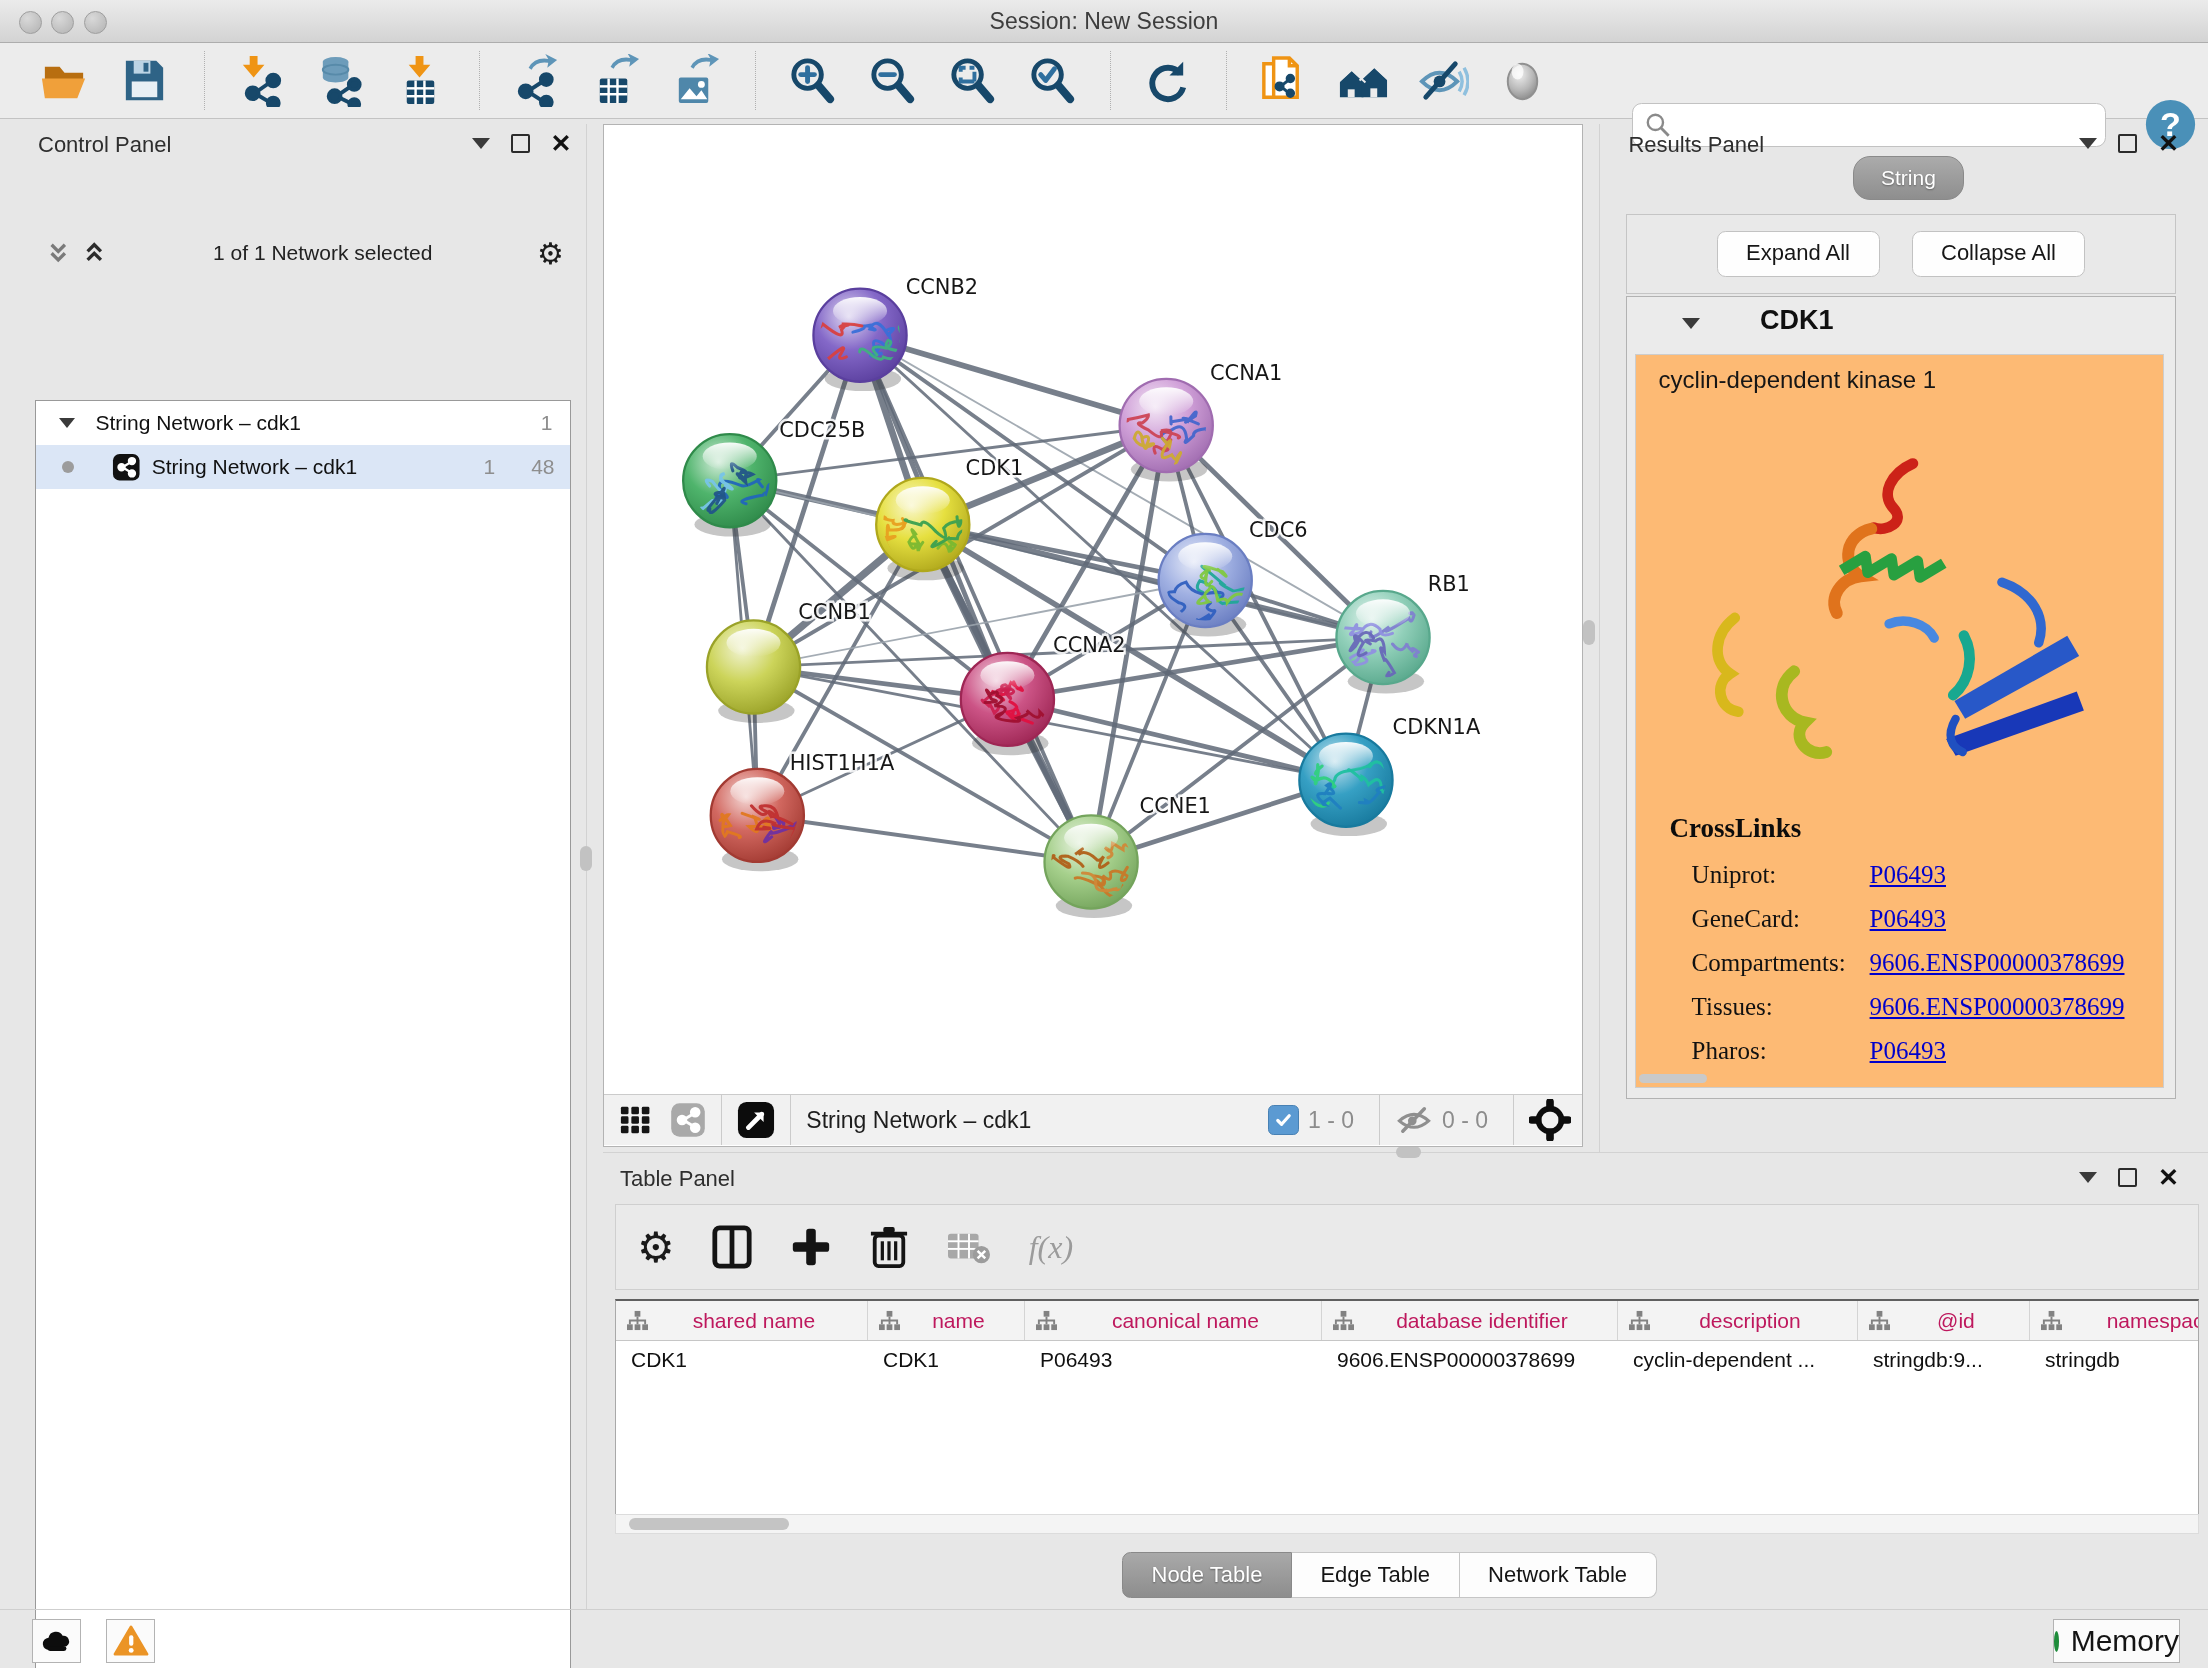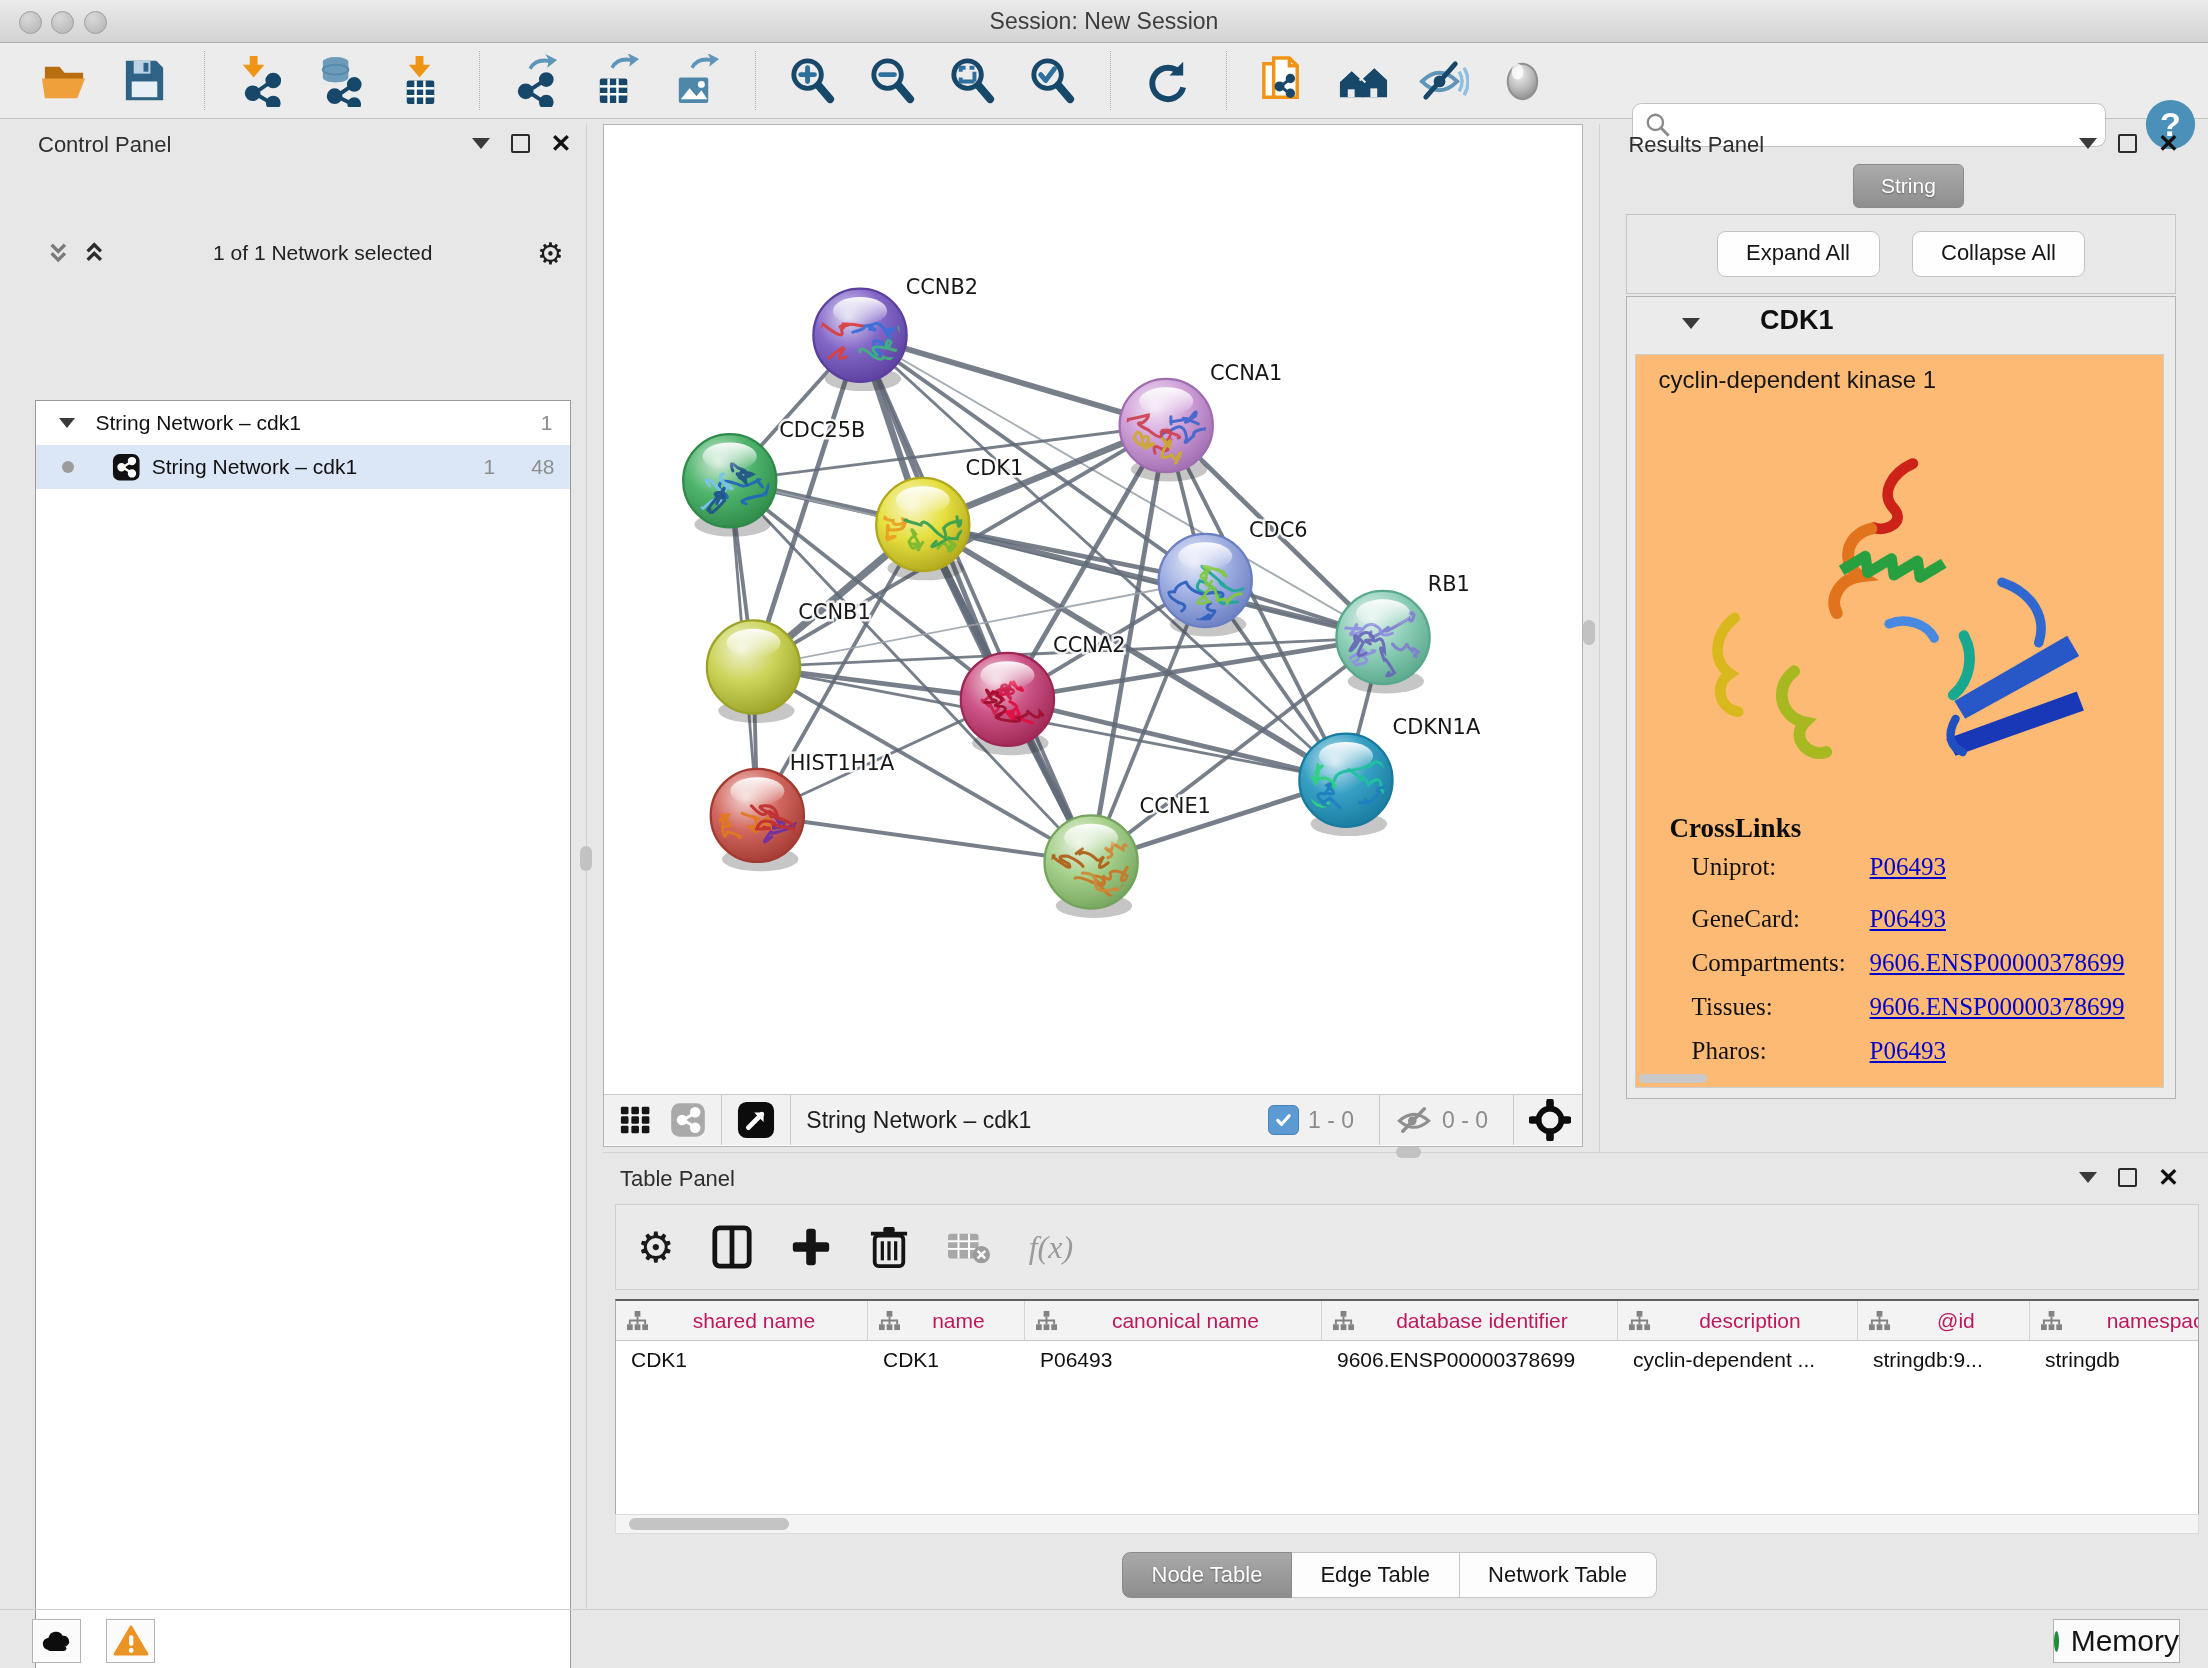--- a/index.html
+++ b/index.html
@@ -676,21 +676,21 @@
     </div>
   </div>
 
   <div class="abs" style="left:1617px;top:124px;width:592px;height:1028px">
     <div class="abs phead-title" style="left:11.4px;top:7.6px">Results Panel</div>
     <div class="abs picons" style="left:462px;top:9.5px">
       <div class="tri-down"></div>
       <div class="floatbox"></div>
       <div class="closex">✕</div>
     </div>
-    <div class="abs tab sel first last" style="left:236px;top:40px;border-radius:6px">String</div>
+    <div class="abs tab sel first last" style="left:236px;top:32px;border-radius:17px">String</div>
   </div>
   <div class="abs rp-box1">
     <div class="rbtn">Expand All</div>
     <div class="rbtn">Collapse All</div>
   </div>
   <div class="abs rp-box2">
     <div class="abs" style="left:55px;top:21px">
         <div class="tri-down"></div>
       </div>
     <div class="abs" style="left:133px;top:7.6px;font-size:27px;font-weight:bold;color:#101010">CDK1</div>
@@ -704,21 +704,21 @@
         <path d="M150 130 l20 -12 2 14 20 -12 2 14 20 -12 2 14 20 -12" fill="none" stroke="#28a040" stroke-width="9" stroke-linejoin="round"></path>
         <path d="M190 175 c14 -6 32 0 38 12" fill="none" stroke="#4888e0" stroke-width="8" stroke-linecap="round"></path>
         <path d="M253 185 c9 17 5 38 -9 50" fill="none" stroke="#18a890" stroke-width="9" stroke-linecap="round"></path>
         <path d="M285 140 c26 9 38 30 31 51" fill="none" stroke="#3068d0" stroke-width="8" stroke-linecap="round"></path>
         <polygon points="245,240 340,185 350,202 254,255" fill="#2858c8"></polygon>
         <polygon points="238,272 348,232 354,248 246,286" fill="#1838b8"></polygon>
         <path d="M246 255 c-8 14 -4 24 6 28" fill="none" stroke="#2050c0" stroke-width="7" stroke-linecap="round"></path>
       </svg>
       <div class="abs serif" style="left:34px;top:458px;font-size:27px;font-weight:bold;color:#0c0c0c">CrossLinks</div>
       <div id="crosslinks" class="abs" style="left:56px;top:498px;width:457px">
-          <div style="display: flex; height: 44px; ">
+          <div style="display: flex; height: 44px; align-items: center;">
             <span class="serif xl-label" style="width: 178px;">Uniprot:</span>
             <a class="serif xl-link">P06493</a>
           </div>
           <div style="display: flex; height: 44px; align-items: center;">
             <span class="serif xl-label" style="width: 178px;">GeneCard:</span>
             <a class="serif xl-link">P06493</a>
           </div>
           <div style="display: flex; height: 44px; align-items: center;">
             <span class="serif xl-label" style="width: 178px;">Compartments:</span>
             <a class="serif xl-link">9606.ENSP00000378699</a>

